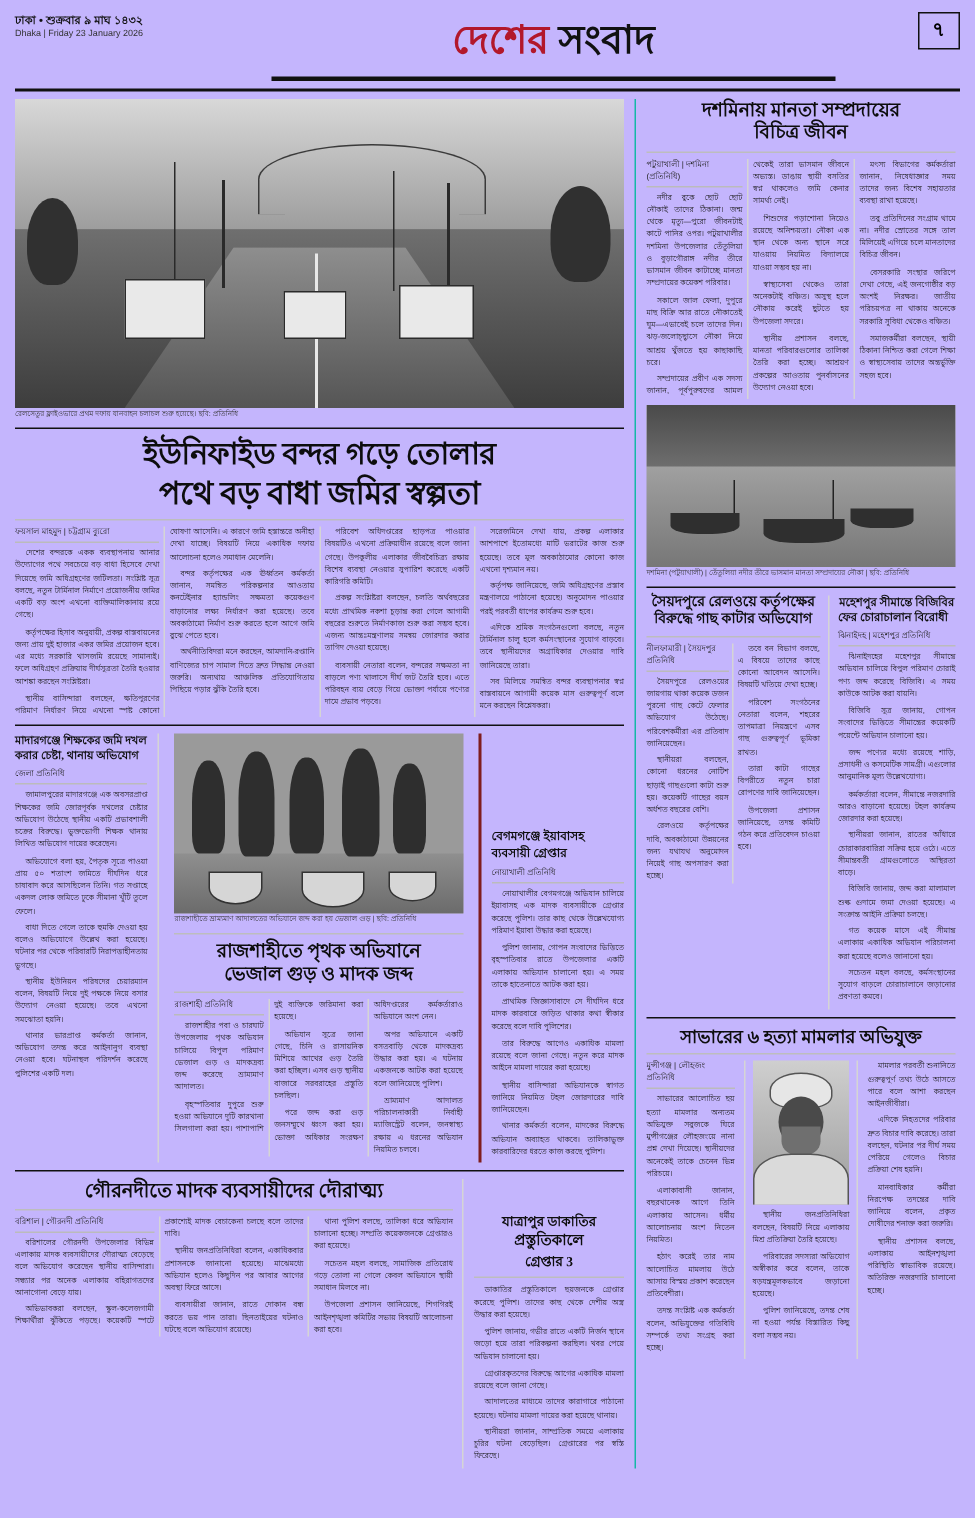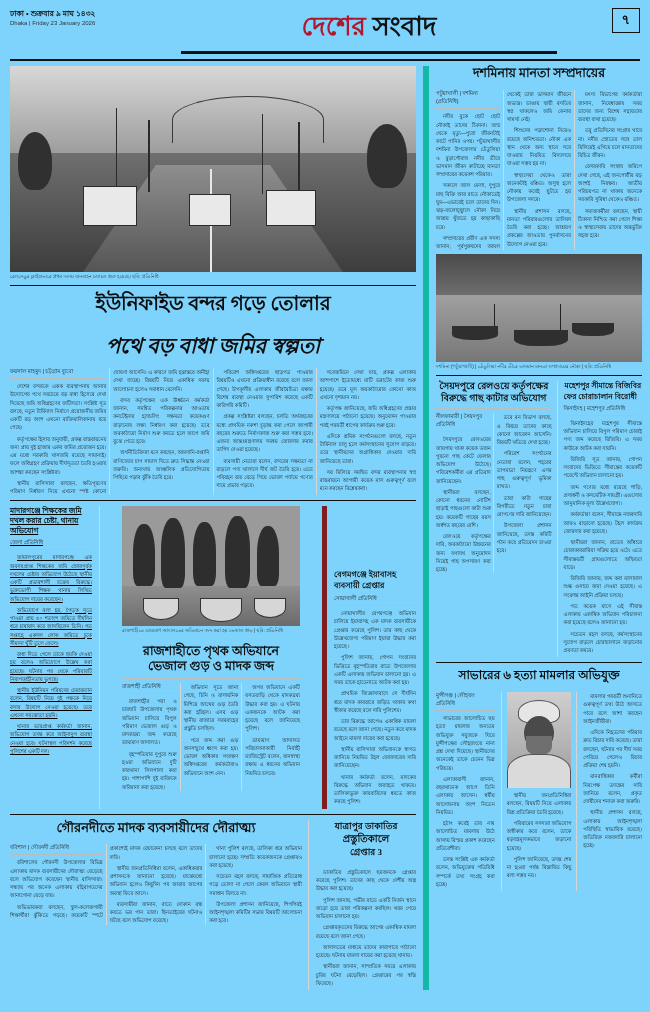--- a/index.html
+++ b/index.html
@@ -1,18 +1,18 @@
 <!DOCTYPE html>
 <html><head>
 <meta charset="utf-8">
 <style>
   html,body{margin:0;padding:0;background:#8a8a8a;}
   body{font-family:"Liberation Sans", sans-serif;}
   .page{
-    width:650px;height:1012px;background:#7dd3fc;position:relative;overflow:hidden;
+    width:650px;height:1012px;background:#c4b5fd;position:relative;overflow:hidden;
     box-sizing:border-box;padding:8px 10px 6px 10px;
   }
   
   .masthead{display:flex;align-items:flex-start;justify-content:space-between;border-bottom:2px solid #111;padding-bottom:3px;}
   .mh-left{font-size:6.5px;line-height:1.5;color:#111;width:140px;}
   .mh-left .bn{font-size:7.5px;font-weight:bold;}
   .mh-left .en{font-size:6px;color:#333;}
   .mh-center{flex:1;text-align:center;position:relative;top:-2px;}
   .logo{font-size:26px;font-weight:bold;color:#111;letter-spacing:0px;font-family:"Liberation Serif",serif;}
   .logo .red{color:#b2182b;}
@@ -24,21 +24,21 @@
   .hl{font-weight:bold;color:#0d0d0d;font-family:"Liberation Serif",serif;line-height:1.22;}
   .byline{font-size:5.4px;color:#222;border-bottom:1px solid #bbb;padding-bottom:2px;margin-bottom:3px;}
   .cap{font-size:4.8px;color:#333;padding-top:2px;line-height:1.3;}
   .body{font-size:5.1px;line-height:1.62;color:#1a1a1a;text-align:justify;hyphens:auto;}
   .rule{height:1px;background:#111;margin:5px 0;}
   .thinrule{height:1px;background:#bdbdbd;margin:4px 0;}
 
   
   .content{display:flex;gap:7px;margin-top:5px;}
   .col-left{width:406px;}
-  .col-right{width:206px;border-left:6px solid #14b8a6;padding-left:7px;}
+  .col-right{width:206px;border-left:1px solid #14b8a6;padding-left:7px;}
 
   
   .photo{position:relative;background:#5d5d5d;overflow:hidden;}
   .photo .sky{position:absolute;left:0;right:0;top:0;height:42%;background:linear-gradient(#d8d8d8,#9d9d9d);}
   .photo .ground{position:absolute;left:0;right:0;bottom:0;height:58%;background:linear-gradient(#6f6f6f,#3d3d3d);}
   .photo .road{position:absolute;left:18%;right:18%;bottom:0;height:52%;background:linear-gradient(#8e8e8e,#555);clip-path:polygon(28% 0,72% 0,100% 100%,0 100%);}
   .photo .lane{position:absolute;left:49.3%;bottom:0;width:1.5px;height:50%;background:#e8e8e8;}
   .photo .pole{position:absolute;width:1.5px;background:#2a2a2a;}
   .photo .truck{position:absolute;background:#e9e9e9;border:1px solid #2b2b2b;}
   .photo .tree{position:absolute;background:#303030;border-radius:50% 50% 40% 40%;}
@@ -105,21 +105,21 @@
         <div class="truck" style="left:44%;top:128px;width:40px;height:30px;"></div>
         <div class="truck" style="left:63%;top:124px;width:48px;height:34px;"></div>
         <div class="tree" style="left:2%;top:66px;width:34px;height:58px;"></div>
         <div class="tree" style="left:88%;top:58px;width:40px;height:64px;"></div>
       </div>
       <div class="cap">রেলসেতুর ফ্লাইওভারে  প্রথম দফায় যানবাহন চলাচল শুরু হয়েছে। ছবি: প্রতিনিধি</div>
 
       <div class="rule"></div>
 
       <div class="hl center" style="font-size:20px;letter-spacing:-0.2px;">ইউনিফাইড বন্দর গড়ে তোলার</div>
-      <div class="hl center" style="font-size:21px;letter-spacing:-0.2px;margin-top:18px;font-style:italic;">পথে বড় বাধা জমির স্বল্পতা</div>
+      <div class="hl center" style="font-size:21px;letter-spacing:-0.2px;margin-top:1px;">পথে বড় বাধা জমির স্বল্পতা</div>
 
       <div class="thinrule"></div>
 
       <div class="cols4" style="margin-top:2px;">
         <div class="byline">ফয়সাল মাহমুদ  |  চট্টগ্রাম ব্যুরো</div>
         <div class="body">
           <p class="b">দেশের বন্দরকে একক ব্যবস্থাপনায় আনার উদ্যোগের পথে সবচেয়ে বড় বাধা হিসেবে দেখা দিয়েছে জমি অধিগ্রহণের জটিলতা। সংশ্লিষ্ট সূত্র বলছে, নতুন টার্মিনাল নির্মাণে প্রয়োজনীয় জমির একটি বড় অংশ এখনো ব্যক্তিমালিকানায় রয়ে গেছে।</p>
           <p class="b">কর্তৃপক্ষের হিসাব অনুযায়ী, প্রকল্প বাস্তবায়নের জন্য প্রায় দুই হাজার একর জমির প্রয়োজন হবে। এর মধ্যে সরকারি খাসজমি রয়েছে সামান্যই। ফলে অধিগ্রহণ প্রক্রিয়ায় দীর্ঘসূত্রতা তৈরি হওয়ার আশঙ্কা করছেন সংশ্লিষ্টরা।</p>
           <p class="b">স্থানীয় বাসিন্দারা বলছেন, ক্ষতিপূরণের পরিমাণ নির্ধারণ নিয়ে এখনো স্পষ্ট কোনো ঘোষণা আসেনি। এ কারণে জমি হস্তান্তরে অনীহা দেখা যাচ্ছে। বিষয়টি নিয়ে একাধিক দফায় আলোচনা হলেও সমাধান মেলেনি।</p>
           <p class="b">বন্দর কর্তৃপক্ষের এক ঊর্ধ্বতন কর্মকর্তা জানান, সমন্বিত পরিকল্পনার আওতায় কনটেইনার হ্যান্ডলিং সক্ষমতা কয়েকগুণ বাড়ানোর লক্ষ্য নির্ধারণ করা হয়েছে। তবে অবকাঠামো নির্মাণ শুরু করতে হলে আগে জমি বুঝে পেতে হবে।</p>
@@ -131,33 +131,33 @@
           <p class="b">কর্তৃপক্ষ জানিয়েছে, জমি অধিগ্রহণের প্রস্তাব মন্ত্রণালয়ে পাঠানো হয়েছে। অনুমোদন পাওয়ার পরই পরবর্তী ধাপের কার্যক্রম শুরু হবে।</p>
           <p class="b">এদিকে শ্রমিক সংগঠনগুলো বলছে, নতুন টার্মিনাল চালু হলে কর্মসংস্থানের সুযোগ বাড়বে। তবে স্থানীয়দের অগ্রাধিকার দেওয়ার দাবি জানিয়েছে তারা।</p>
           <p class="b">সব মিলিয়ে সমন্বিত বন্দর ব্যবস্থাপনার স্বপ্ন বাস্তবায়নে আগামী কয়েক মাস গুরুত্বপূর্ণ বলে মনে করছেন বিশ্লেষকরা।</p>
         </div>
       </div>
 
       <div class="rule"></div>
 
       <div style="display:flex;gap:7px;">
 
-        <div style="width:92px;text-decoration:underline;">
+        <div style="width:92px;">
           <div class="hl" style="font-size:7.4px;line-height:1.35;">মাদারগঞ্জে শিক্ষকের জমি দখল করার চেষ্টা, থানায় অভিযোগ</div>
           <div class="byline" style="margin-top:3px;">জেলা প্রতিনিধি</div>
           <div class="body">
             <p class="b">জামালপুরের মাদারগঞ্জে এক অবসরপ্রাপ্ত শিক্ষকের জমি জোরপূর্বক দখলের চেষ্টার অভিযোগ উঠেছে স্থানীয় একটি প্রভাবশালী চক্রের বিরুদ্ধে। ভুক্তভোগী শিক্ষক থানায় লিখিত অভিযোগ দায়ের করেছেন।</p>
             <p class="b">অভিযোগে বলা হয়, পৈতৃক সূত্রে পাওয়া প্রায় ৫০ শতাংশ জমিতে দীর্ঘদিন ধরে চাষাবাদ করে আসছিলেন তিনি। গত সপ্তাহে একদল লোক জমিতে ঢুকে সীমানা খুঁটি তুলে ফেলে।</p>
             <p class="b">বাধা দিতে গেলে তাকে হুমকি দেওয়া হয় বলেও অভিযোগে উল্লেখ করা হয়েছে। ঘটনার পর থেকে পরিবারটি নিরাপত্তাহীনতায় ভুগছে।</p>
             <p class="b">স্থানীয় ইউনিয়ন পরিষদের চেয়ারম্যান বলেন, বিষয়টি নিয়ে দুই পক্ষকে নিয়ে বসার উদ্যোগ নেওয়া হয়েছে। তবে এখনো সমঝোতা হয়নি।</p>
             <p class="b">থানার ভারপ্রাপ্ত কর্মকর্তা জানান, অভিযোগ তদন্ত করে আইনানুগ ব্যবস্থা নেওয়া হবে। ঘটনাস্থল পরিদর্শন করেছে পুলিশের একটি দল।</p>
           </div>
         </div>
 
-        <div style="width:200px;border-left:1px solid #d5d5d5;border-right:5px solid #7f1d1d;padding:0 22px;">
+        <div style="width:200px;border-left:1px solid #d5d5d5;border-right:2px solid #7f1d1d;padding:0 10px;">
           <div class="crowd" style="height:120px;">
             <div class="floor"></div>
             <div class="fig" style="left:6%;top:18px;width:22px;height:62px;"></div>
             <div class="fig" style="left:22%;top:12px;width:24px;height:70px;"></div>
             <div class="fig" style="left:40%;top:16px;width:23px;height:64px;"></div>
             <div class="fig" style="left:58%;top:10px;width:25px;height:72px;"></div>
             <div class="fig" style="left:76%;top:20px;width:22px;height:60px;"></div>
             <div class="pot" style="left:12%;bottom:6px;width:34px;height:20px;"></div>
             <div class="pot" style="left:44%;bottom:4px;width:40px;height:22px;"></div>
             <div class="pot" style="left:74%;bottom:8px;width:30px;height:18px;"></div>
@@ -207,38 +207,39 @@
               <p class="b">অভিভাবকরা বলছেন, স্কুল-কলেজগামী শিক্ষার্থীরা ঝুঁকিতে পড়ছে। কয়েকটি স্পটে প্রকাশ্যেই মাদক বেচাকেনা চলছে বলে তাদের দাবি।</p>
               <p class="b">স্থানীয় জনপ্রতিনিধিরা বলেন, একাধিকবার প্রশাসনকে জানানো হয়েছে। মাঝেমধ্যে অভিযান হলেও কিছুদিন পর আবার আগের অবস্থা ফিরে আসে।</p>
               <p class="b">ব্যবসায়ীরা জানান, রাতে দোকান বন্ধ করতে ভয় পান তারা। ছিনতাইয়ের ঘটনাও ঘটছে বলে অভিযোগ রয়েছে।</p>
               <p class="b">থানা পুলিশ বলছে, তালিকা ধরে অভিযান চালানো হচ্ছে। সম্প্রতি কয়েকজনকে গ্রেপ্তারও করা হয়েছে।</p>
               <p class="b">সচেতন মহল বলছে, সামাজিক প্রতিরোধ গড়ে তোলা না গেলে কেবল অভিযানে স্থায়ী সমাধান মিলবে না।</p>
               <p class="b">উপজেলা প্রশাসন জানিয়েছে, শিগগিরই আইনশৃঙ্খলা কমিটির সভায় বিষয়টি আলোচনা করা হবে।</p>
             </div>
           </div>
         </div>
         <div style="width:100px;">
-          <div class="hl center" style="font-size:9px;line-height:1.4;margin-top:0;">যাত্রাপুর ডাকাতির</div>
+          <div class="hl center" style="font-size:9px;line-height:1.4;margin-top:22px;">যাত্রাপুর ডাকাতির</div>
           <div class="hl center" style="font-size:10px;line-height:1.4;">প্রস্তুতিকালে</div>
           <div class="hl center" style="font-size:9px;line-height:1.4;">গ্রেপ্তার 3</div>
           <div class="thinrule"></div>
           <div class="body">
             <p class="b">ডাকাতির প্রস্তুতিকালে ছয়জনকে গ্রেপ্তার করেছে পুলিশ। তাদের কাছ থেকে দেশীয় অস্ত্র উদ্ধার করা হয়েছে।</p>
             <p class="b">পুলিশ জানায়, গভীর রাতে একটি নির্জন স্থানে জড়ো হয়ে তারা পরিকল্পনা করছিল। খবর পেয়ে অভিযান চালানো হয়।</p>
             <p class="b">গ্রেপ্তারকৃতদের বিরুদ্ধে আগের একাধিক মামলা রয়েছে বলে জানা গেছে।</p>
             <p class="b">আদালতের মাধ্যমে তাদের কারাগারে পাঠানো হয়েছে। ঘটনায় মামলা দায়ের করা হয়েছে থানায়।</p>
             <p class="b">স্থানীয়রা জানান, সাম্প্রতিক সময়ে এলাকায় চুরির ঘটনা বেড়েছিল। গ্রেপ্তারের পর স্বস্তি ফিরেছে।</p>
           </div>
         </div>
       </div>
     </div>
 
     <div class="col-right">
 
       <div class="hl center" style="font-size:12.5px;">দশমিনায় মানতা সম্প্রদায়ের</div>
+      <div class="hl center" style="font-size:12.5px;">বিচিত্র জীবন</div>
       <div class="thinrule"></div>
 
       <div class="cols3">
         <div class="byline">পটুয়াখালী  |  দশমিনা (প্রতিনিধি)</div>
         <div class="body">
           <p class="b">নদীর বুকে ছোট ছোট নৌকাই তাদের ঠিকানা। জন্ম থেকে মৃত্যু—পুরো জীবনটাই কাটে পানির ওপর। পটুয়াখালীর দশমিনা উপজেলার তেঁতুলিয়া ও বুড়াগৌরাঙ্গ নদীর তীরে ভাসমান জীবন কাটাচ্ছে মানতা সম্প্রদায়ের কয়েকশ পরিবার।</p>
           <p class="b">সকালে জাল ফেলা, দুপুরে মাছ বিক্রি আর রাতে নৌকাতেই ঘুম—এভাবেই চলে তাদের দিন। ঝড়-জলোচ্ছ্বাসে নৌকা নিয়ে আশ্রয় খুঁজতে হয় কাছাকাছি চরে।</p>
           <p class="b">সম্প্রদায়ের প্রবীণ এক সদস্য জানান, পূর্বপুরুষদের আমল থেকেই তারা ভাসমান জীবনে অভ্যস্ত। ডাঙায় স্থায়ী বসতির স্বপ্ন থাকলেও জমি কেনার সামর্থ্য নেই।</p>
           <p class="b">শিশুদের পড়াশোনা নিয়েও রয়েছে অনিশ্চয়তা। নৌকা এক স্থান থেকে অন্য স্থানে সরে যাওয়ায় নিয়মিত বিদ্যালয়ে যাওয়া সম্ভব হয় না।</p>
           <p class="b">স্বাস্থ্যসেবা থেকেও তারা অনেকটাই বঞ্চিত। অসুস্থ হলে নৌকায় করেই ছুটতে হয় উপজেলা সদরে।</p>

